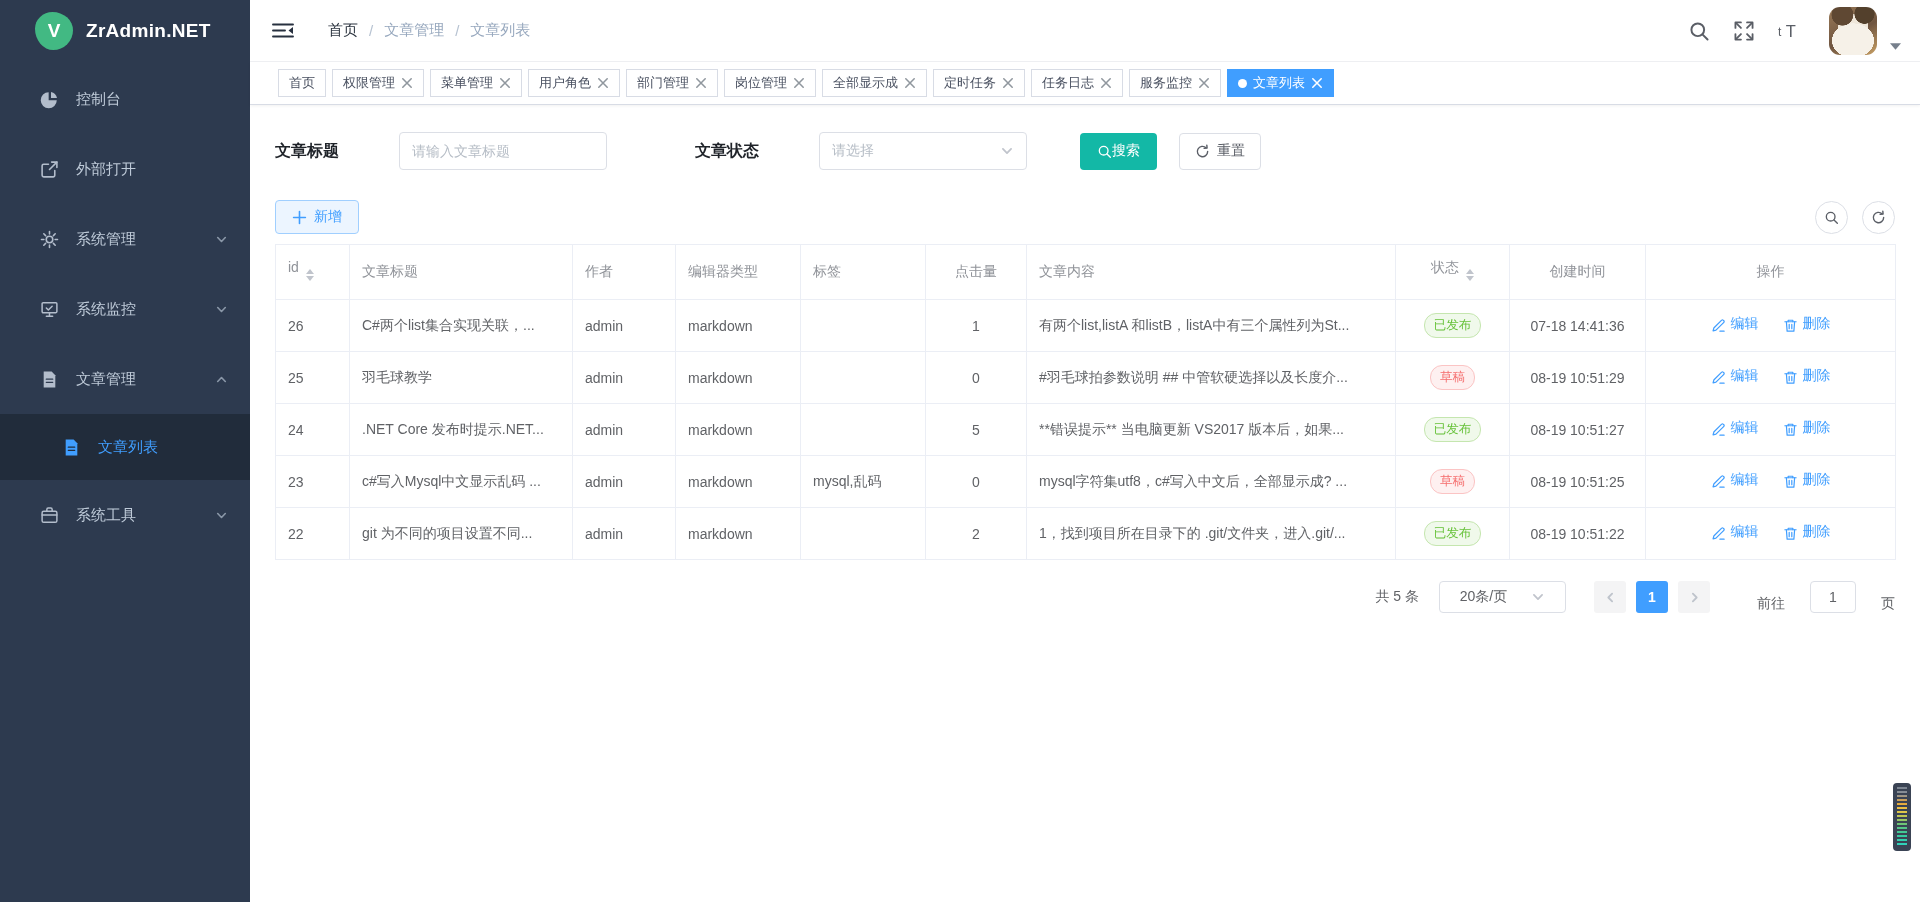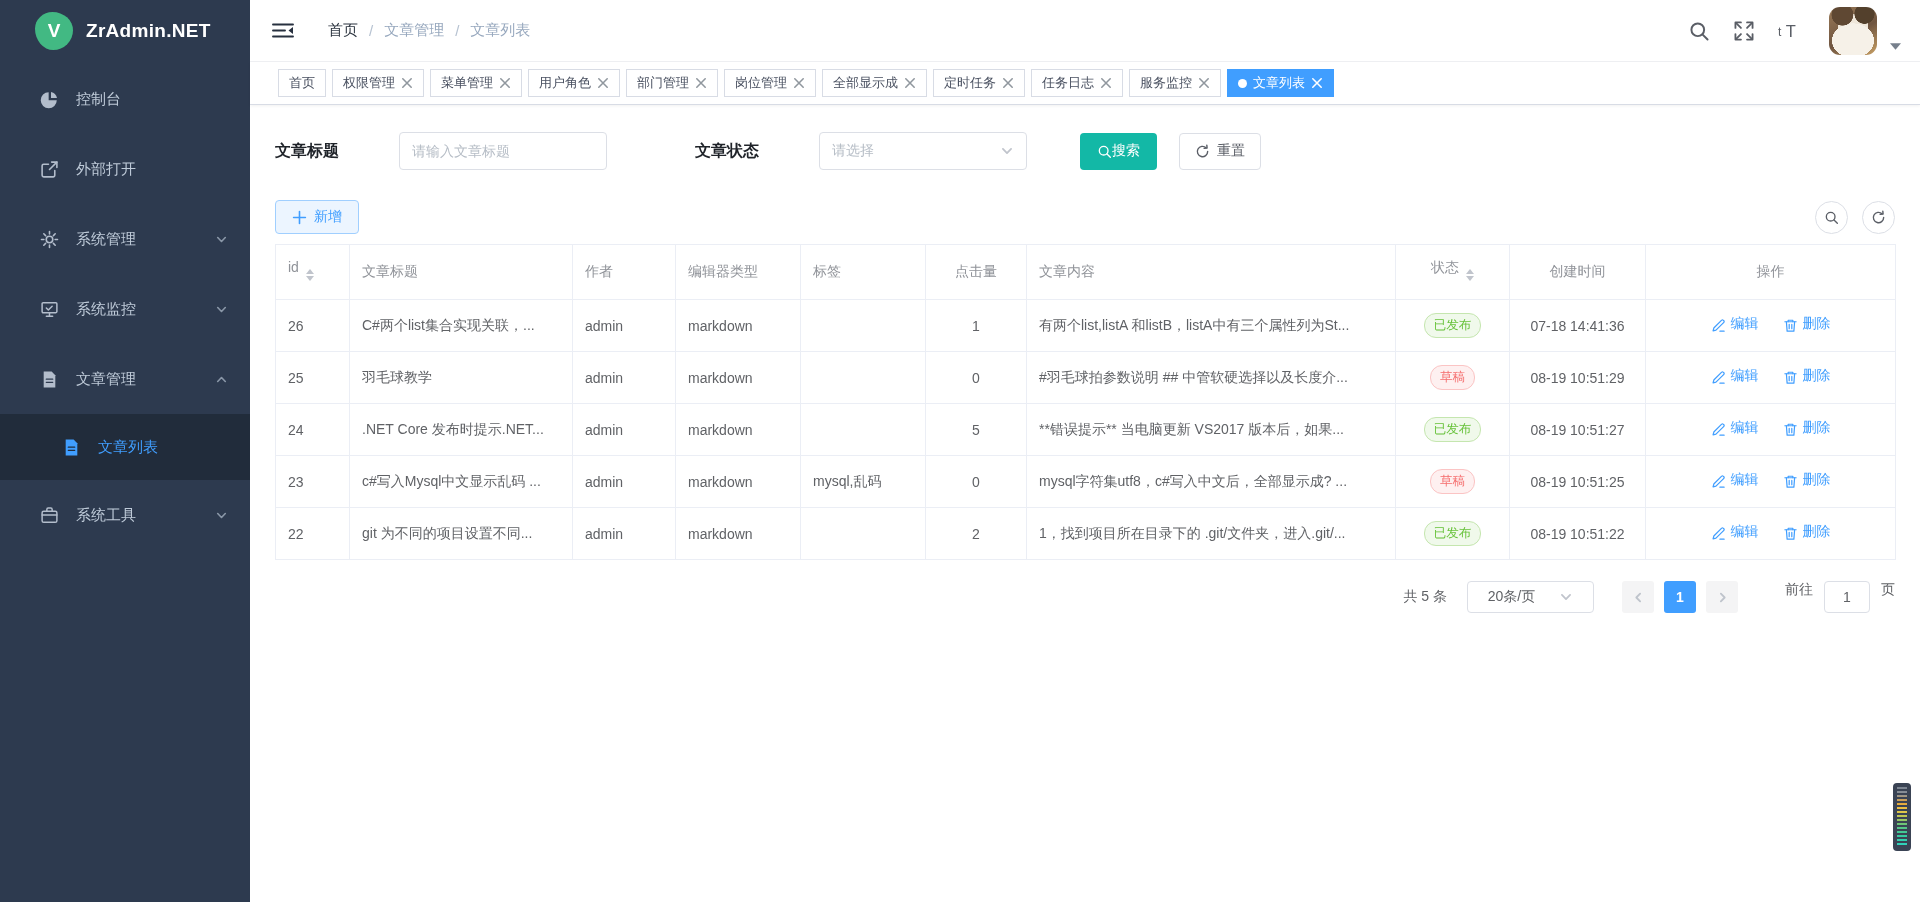--- a/index.html
+++ b/index.html
@@ -119,21 +119,21 @@
     display: flex; align-items: center; justify-content: center; gap: 24px; color: #606266;
     font-size: 14px; cursor: pointer; background: #fff; }
   .pg-btn { width: 32px; height: 32px; background: #f4f4f5; border: none; border-radius: 3px;
     display: flex; align-items: center; justify-content: center; color: #bfc4cc; cursor: pointer; }
   .pg-btn .icon { width: 13px; height: 13px; }
   .pg-btn.prev { margin-left: 28px; }
   .pg-btn.next { margin-left: 10px; }
   .pg-page { width: 32px; height: 32px; background: var(--accent, #409eff); color: #fff; border: none;
     border-radius: 3px; margin-left: 10px; font-size: 14px; font-weight: 700; cursor: pointer;
     display: flex; align-items: center; justify-content: center; }
-  .goto { display: flex; align-items: flex-start; margin-left: 47px; gap: 11px; }
+  .goto { display: flex; align-items: flex-end; margin-left: 47px; gap: 25px; }
   .goto-input { width: 46px; height: 32px; border: 1px solid #dcdfe6; border-radius: 4px;
     text-align: center; font-size: 14px; color: #606266; outline: none;
     font-family: "Liberation Sans", "DejaVu Sans", sans-serif; }
 
   
   .edge-widget { position: fixed; right: 9px; top: 783px; width: 18px; height: 68px;
     border-radius: 4px; background: #3a4354; cursor: pointer; overflow: hidden; }
   .edge-widget::after { content: ""; position: absolute; top: 4px; bottom: 4px; left: 4px; right: 4px;
     background:
       repeating-linear-gradient(to bottom, transparent 0 2px, #3a4354 2px 4px),

